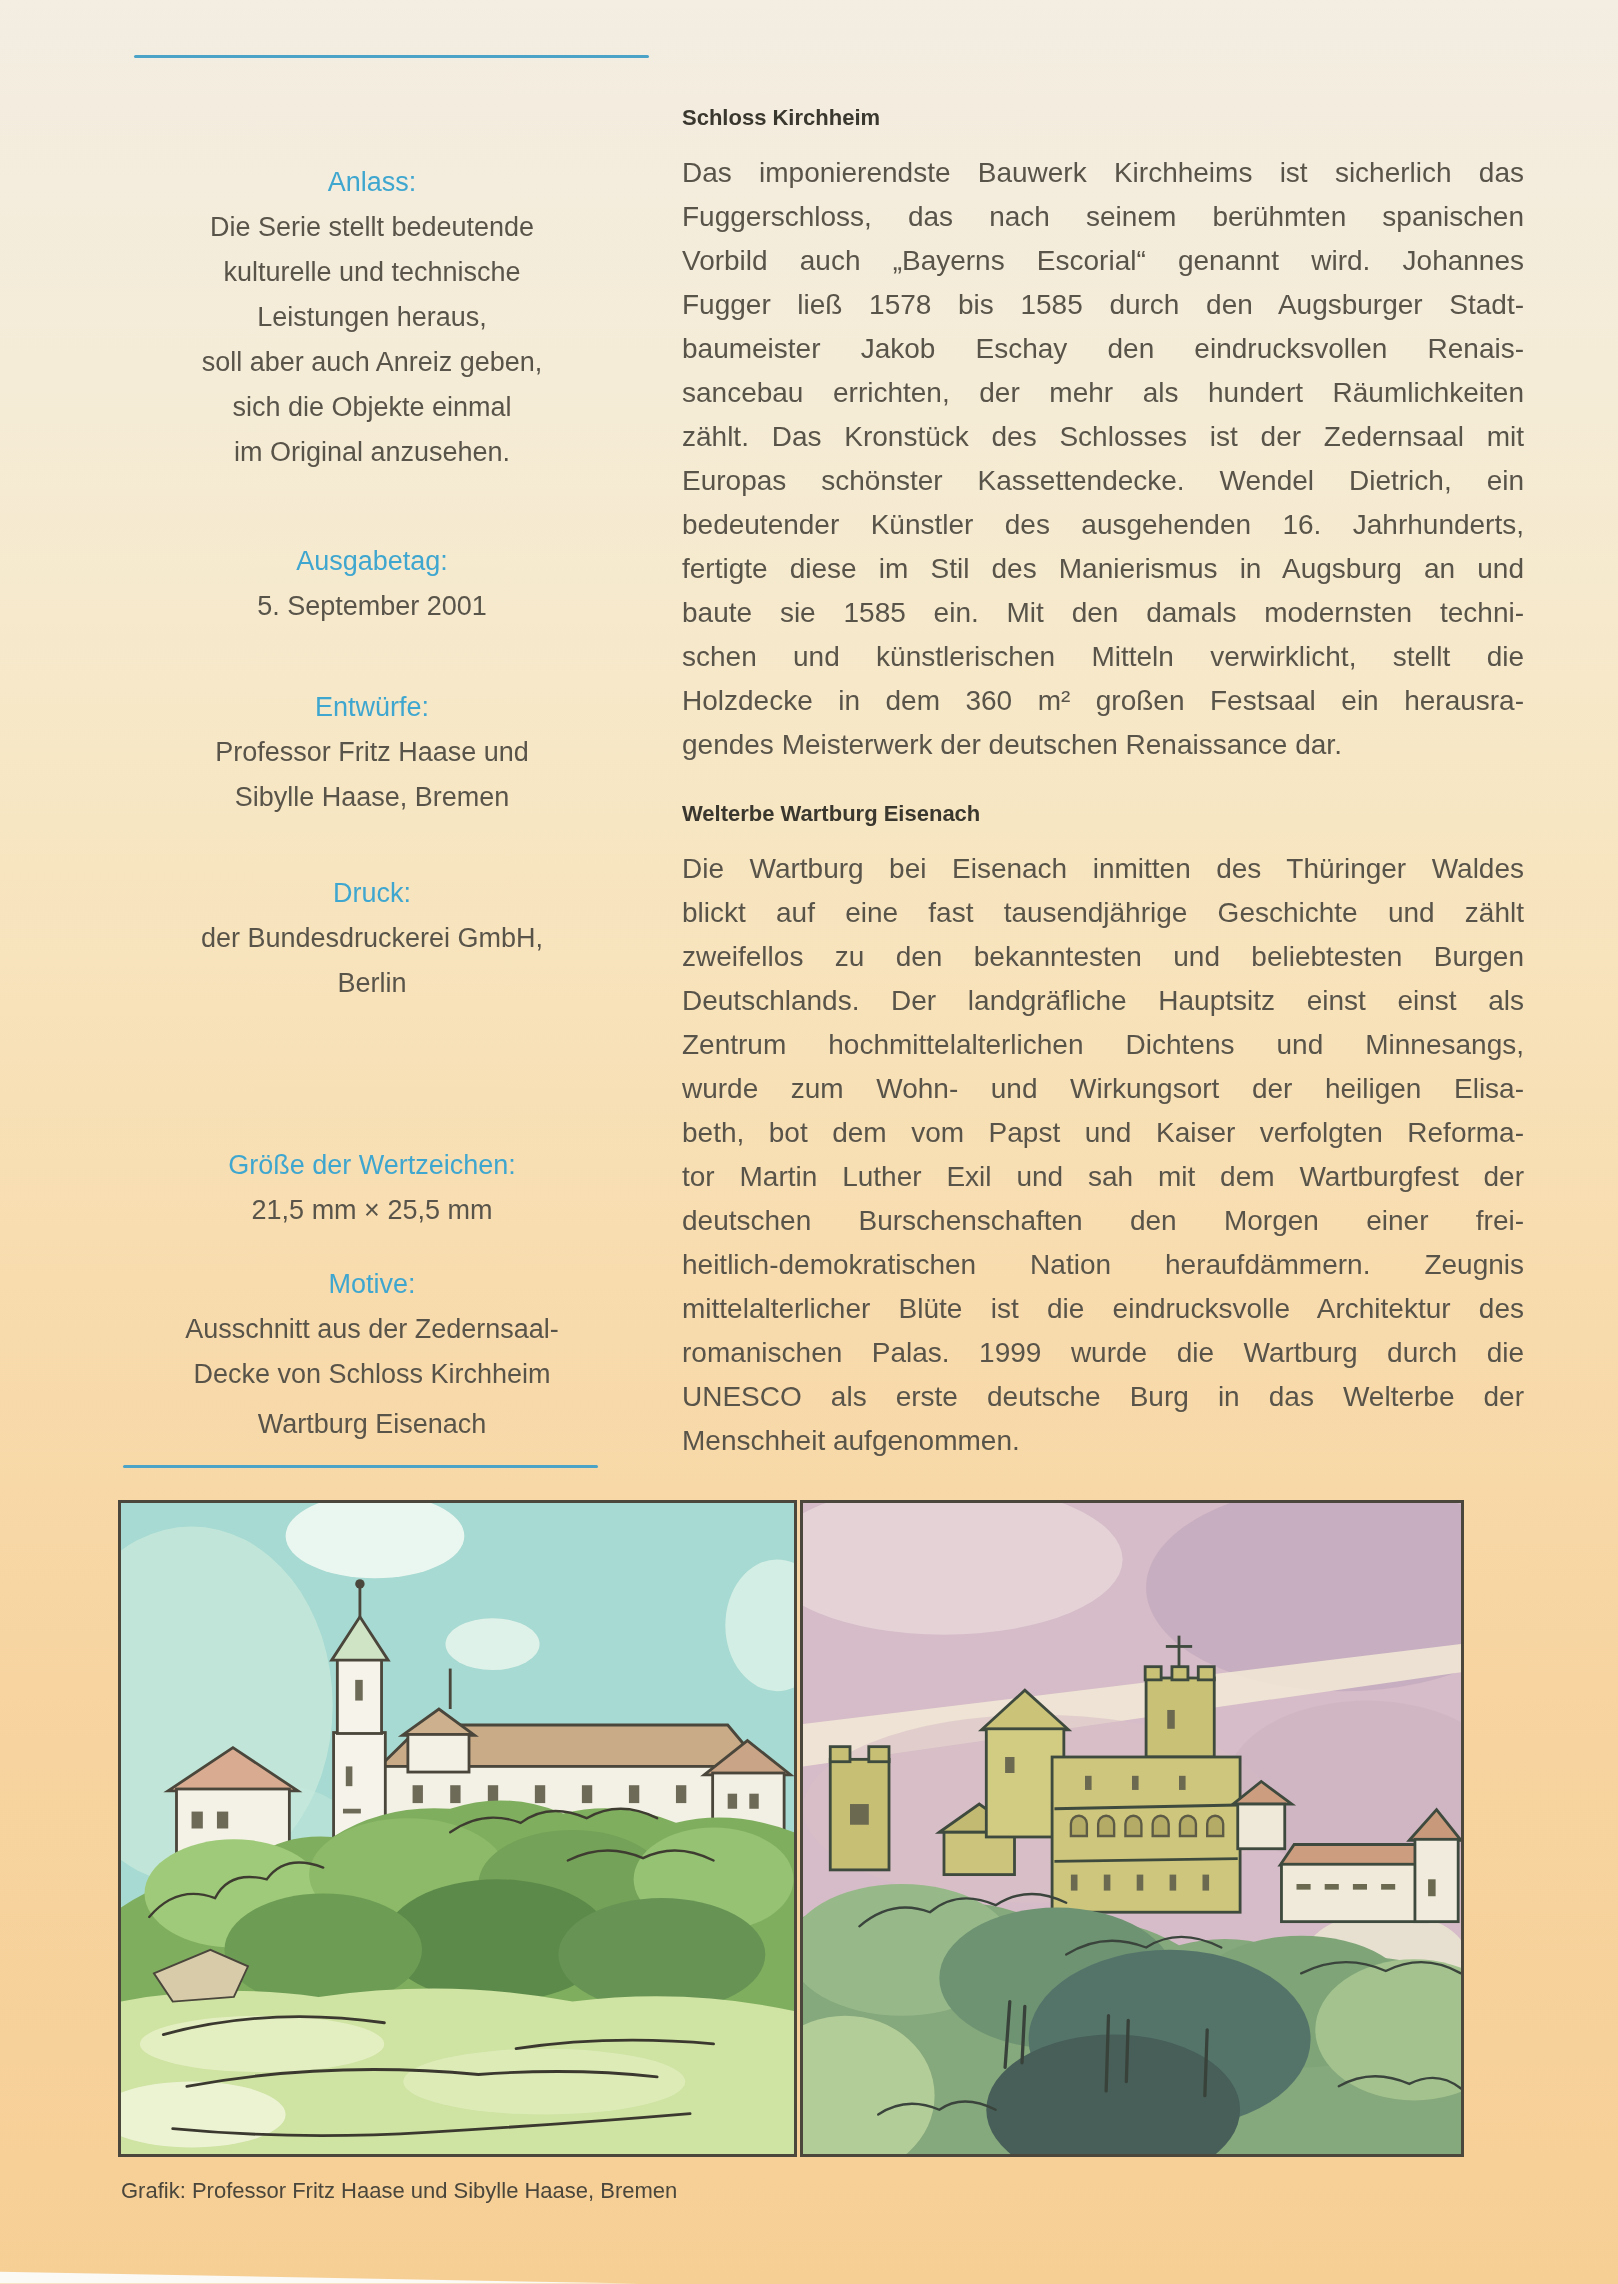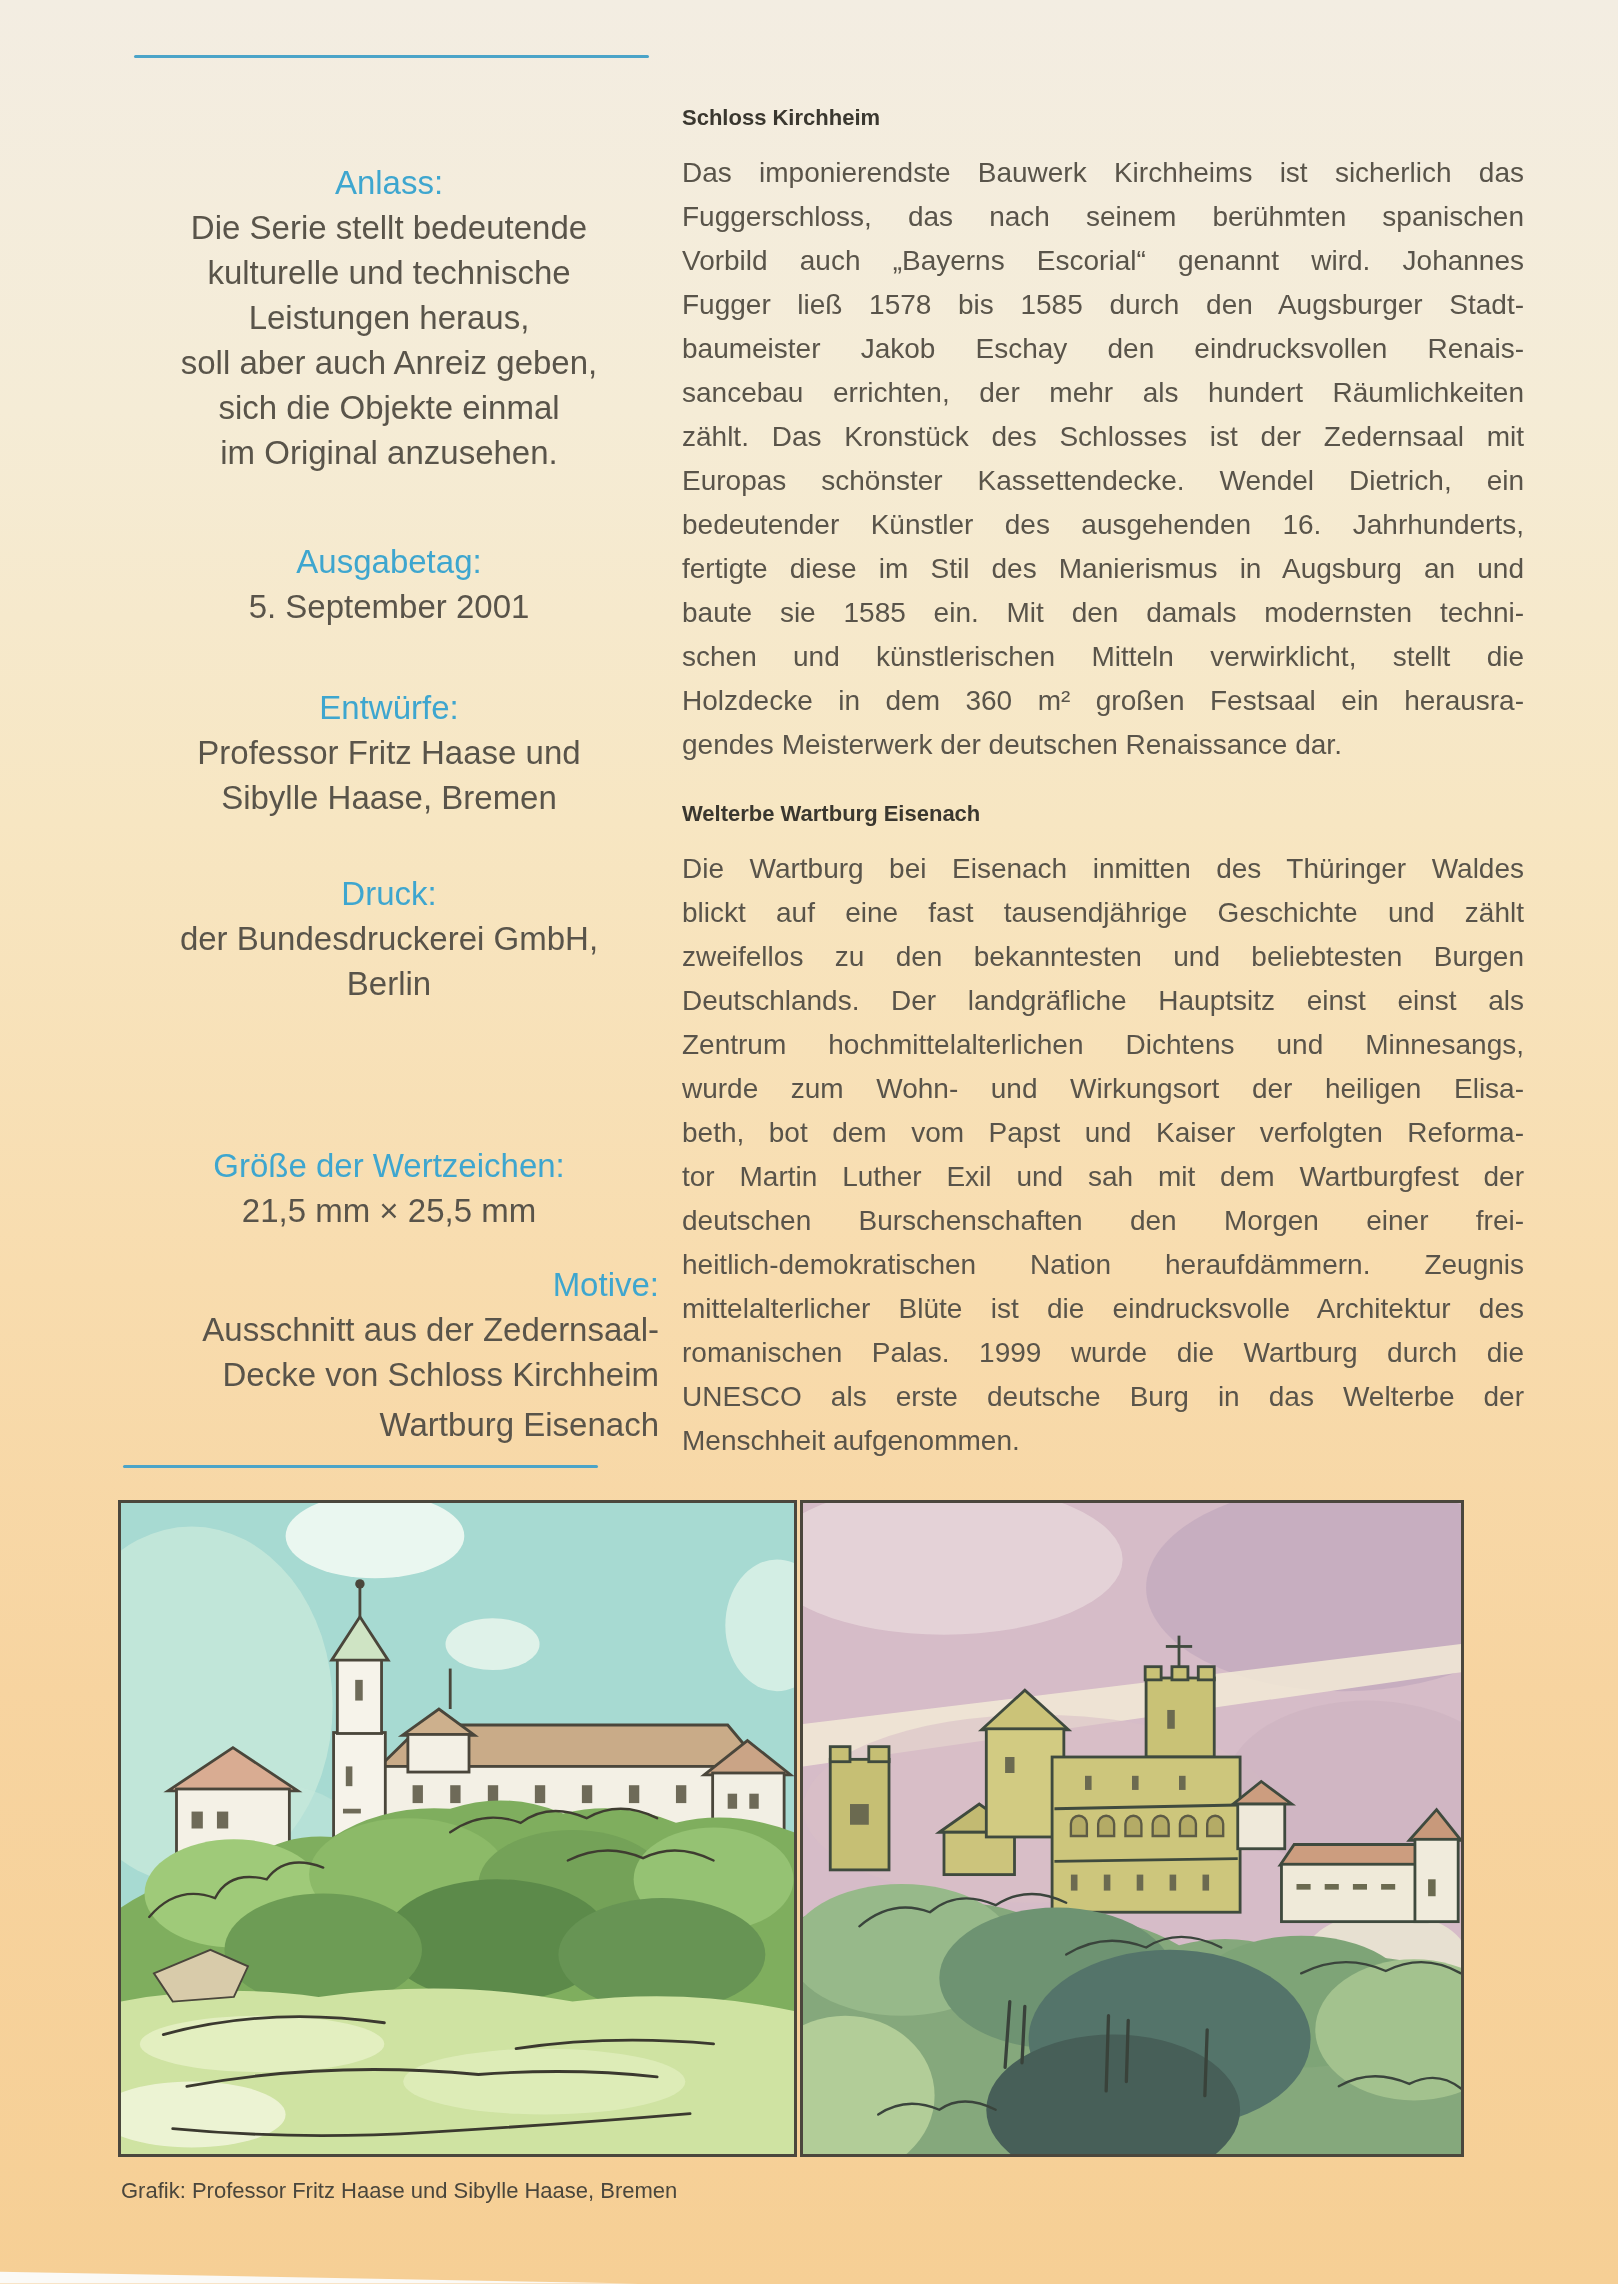--- a/index.html
+++ b/index.html
@@ -14,31 +14,31 @@
       #f7d4a0 74%,
       var(--bg_bottom,#f6cf95) 100%);
     overflow:hidden;
   }
   .page { position:relative; width:1618px; height:2284px; }
 
   .rule { position:absolute; height:3.3px; background:var(--rule,#4ba4c8); border-radius:1.9px; }
   .rule-top    { left:134px;  top:55px;  width:515px; }
   .rule-bottom { left:123px;  top:1465px; width:475px; }
 
-  .sidebar { position:absolute; left:119px; top:0; width:540px; height:1504px;
+  .sidebar { position:absolute; left:102px; top:0; width:540px; height:1504px;
              text-align:center; color:var(--body_text,#59544a);
-             font-size:33px; line-height:45px; }
+             font-size:27px; line-height:45px; }
   .sb-sec  { position:absolute; left:0; width:100%; }
   .sb-label { color:var(--accent,#3ea6cf); }
   .sec-anlass     { top:160px; }
   .sec-ausgabetag { top:539px; }
   .sec-entwuerfe  { top:685px; }
   .sec-druck      { top:871px; }
   .sec-groesse    { top:1143px; }
-  .sec-motive     { top:1262px;text-align:right; }
+  .sec-motive     { top:1262px; }
   .sb-extra { margin-top:5px; }
 
   .main { position:absolute; left:682px; top:0; width:842px; height:1504px;
           color:var(--body_text,#59544a); font-size:28px; line-height:44px; }
   .article { position:absolute; left:0; width:100%; }
   .art-1 { top:100px; }
   .art-2 { top:796px; }
   .article h2 { font-size:22px; line-height:35px; margin-bottom:16px;
                 font-weight:700; color:var(--heading_text,#3a372f); }
   .body-lines .line.j    { text-align:justify; text-align-last:justify; }

